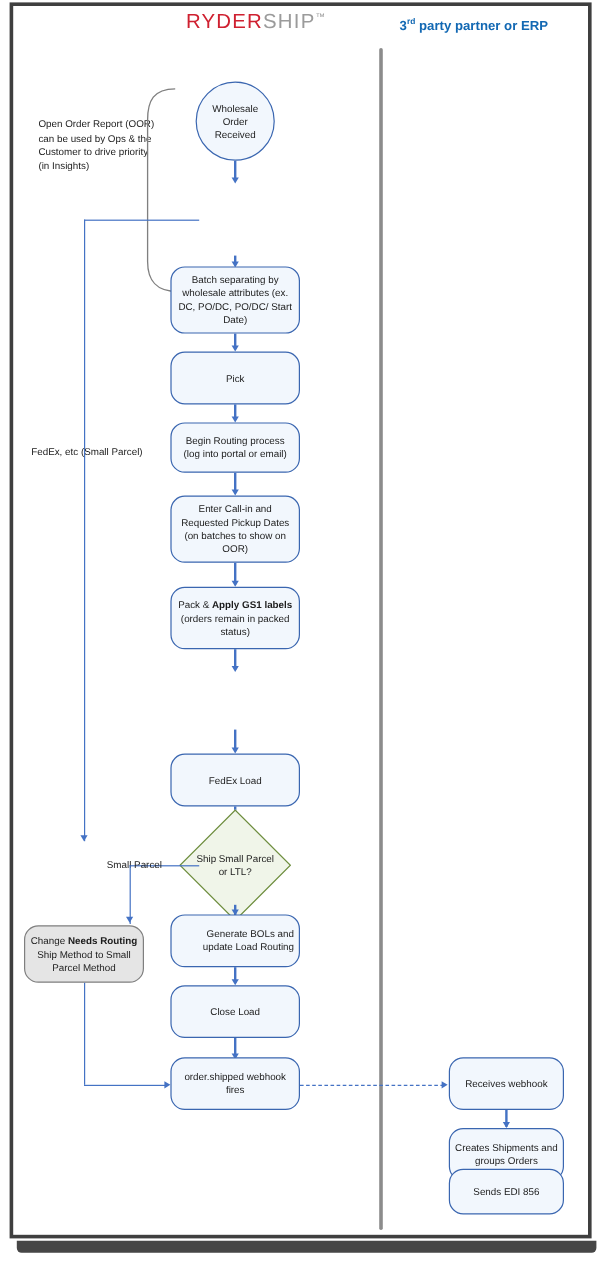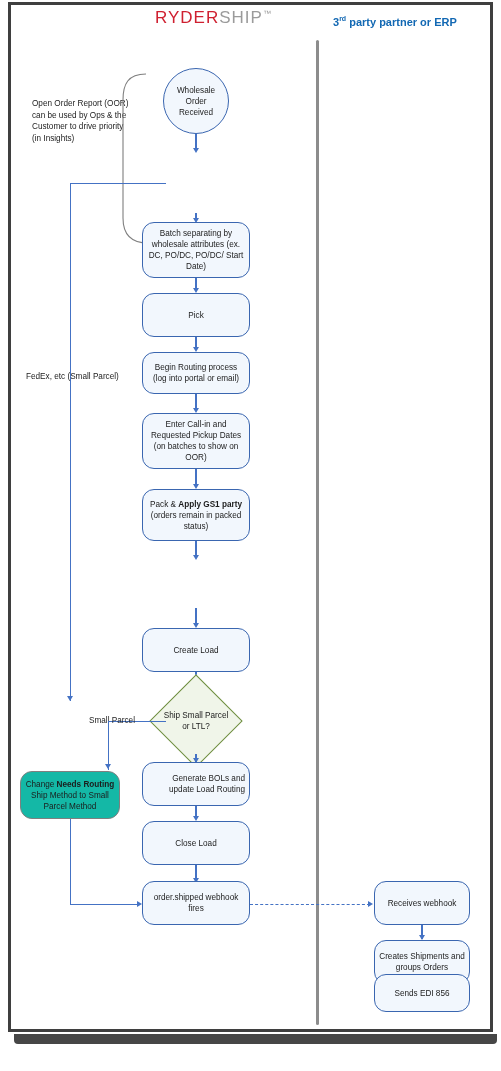--- a/index.html
+++ b/index.html
@@ -92,21 +92,21 @@
     display: flex;
     align-items: center;
     justify-content: center;
     text-align: center;
     font-size: 8.2px;
     line-height: 11px;
     color: #1c1c1c;
     padding: 2px 4px;
   }
   .node.gray {
-    background: #14b8a6;
+    background: #e5e5e5;
     border: 1.4px solid #7f7f7f;
   }
   .node.circle {
     border-radius: 50%;
     border: 1.6px solid #3a66b0;
   }
   .node b { font-weight: bold; }
 
   
   .diamond {
@@ -233,33 +233,33 @@
   <div class="conn v" style="left:195.4px; top:394px; height:17px;"></div>
   <div class="arrow-d" style="left:192.8px; top:408px;"></div>
 
   <div class="node" style="left:142px; top:413px; width:108px; height:56px;">Enter Call-in and Requested Pickup Dates (on batches to show on OOR)</div>
 
   <div class="conn v" style="left:195.4px; top:469px; height:18px;"></div>
   <div class="arrow-d" style="left:192.8px; top:484px;"></div>
 
   <div class="node" style="left:142px; top:489px; width:108px; height:52px;">
     <div>
-      <span>Pack &amp; </span><b>Apply GS1 party</b><br>
+      <span>Pack &amp; </span><b>Apply GS1 labels</b><br>
       <span>(orders remain in packed status)</span>
     </div>
   </div>
 
   <div class="conn v" style="left:195.4px; top:541px; height:17px;"></div>
   <div class="arrow-d" style="left:192.8px; top:555px;"></div>
 
 
   <div class="conn v" style="left:195.4px; top:608px; height:18px;"></div>
   <div class="arrow-d" style="left:192.8px; top:623px;"></div>
 
-  <div class="node" style="left:142px; top:628px; width:108px; height:44px;">Create Load</div>
+  <div class="node" style="left:142px; top:628px; width:108px; height:44px;">FedEx Load</div>
 
   <div class="conn v" style="left:195.4px; top:672px; height:16px;"></div>
   <div class="arrow-d" style="left:192.8px; top:685px;"></div>
 
   <div class="diamond" style="left:163px; top:688px; width:66px; height:66px;">
     <div class="dm-shape"></div>
     <div class="dm-text">Ship Small Parcel or LTL?</div>
   </div>
 
   <div class="conn h" style="left:108px; top:720.5px; width:58px;"></div>

